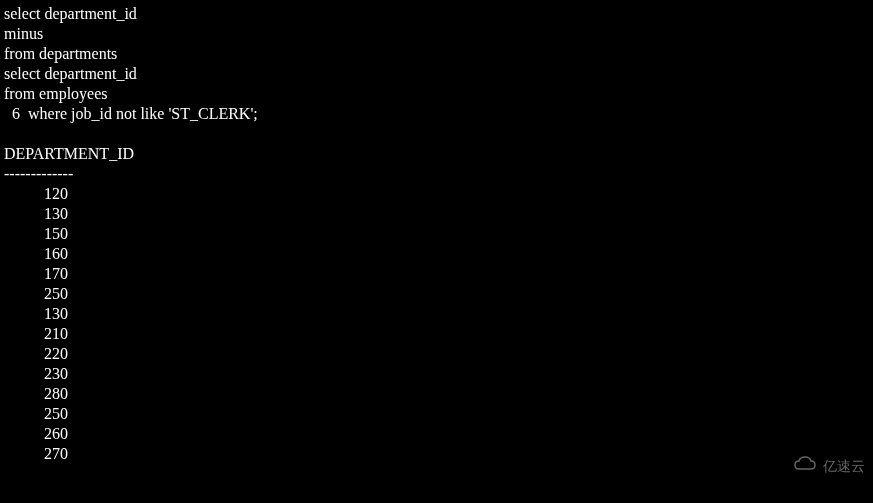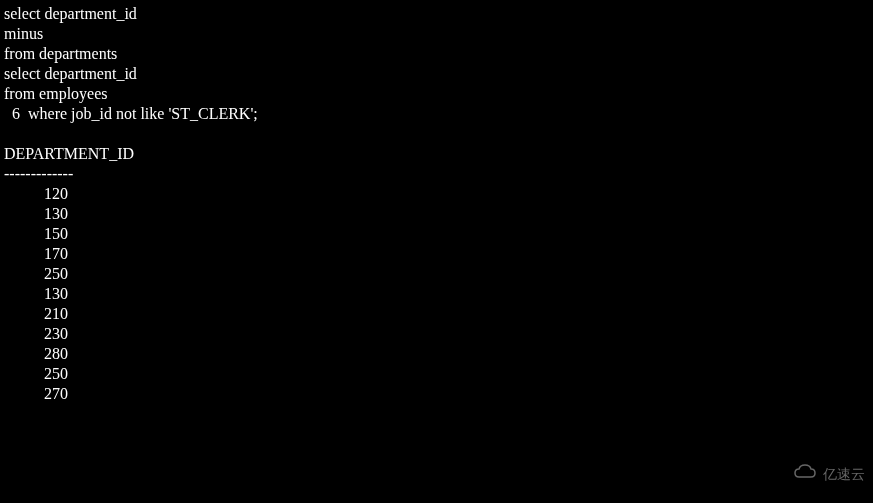--- a/index.html
+++ b/index.html
@@ -22,21 +22,21 @@
     .terminal-line {
       white-space: pre;
       font-family: Liberation Serif, serif;
     }
     .result-value {
       white-space: pre;
       font-family: Liberation Serif, serif;
     }
     .watermark {
       position: absolute;
-      bottom: 16px;
+      bottom: 24px;
       right: 8px;
       opacity: 0.6;
       display: flex;
       align-items: center;
       gap: 4px;
     }
     .watermark-icon {
       display: inline-block;
     }
     .watermark-text {
@@ -54,27 +54,30 @@
   <div class="terminal-line">from departments</div>
   <div class="terminal-line">select department_id</div>
   <div class="terminal-line">from employees</div>
   <div class="terminal-line">  6  where job_id not like 'ST_CLERK';</div>
   <div class="terminal-line">&nbsp;</div>
   <div class="terminal-line">DEPARTMENT_ID</div>
   <div class="terminal-line">-------------</div>
   <div class="result-value">          120</div>
   <div class="result-value">          130</div>
   <div class="result-value">          150</div>
+  <div class="result-value">          160</div>
   <div class="result-value">          170</div>
   <div class="result-value">          250</div>
   <div class="result-value">          130</div>
   <div class="result-value">          210</div>
+  <div class="result-value">          220</div>
   <div class="result-value">          230</div>
   <div class="result-value">          280</div>
   <div class="result-value">          250</div>
+  <div class="result-value">          260</div>
   <div class="result-value">          270</div>
 </div>
 
 <div class="watermark">
   <span class="watermark-icon">
     <svg width="26" height="18" viewBox="0 0 26 18">
       <path d="M 6 14 Q 2 14 2 10 Q 2 6 6 6 Q 7 2 12 2 Q 17 2 18 6 Q 22 6 22 10 Q 22 14 18 14 Z" fill="none" stroke="#aaaaaa" stroke-width="1.5"></path>
     </svg>
   </span>
   <span class="watermark-text">亿速云</span>

